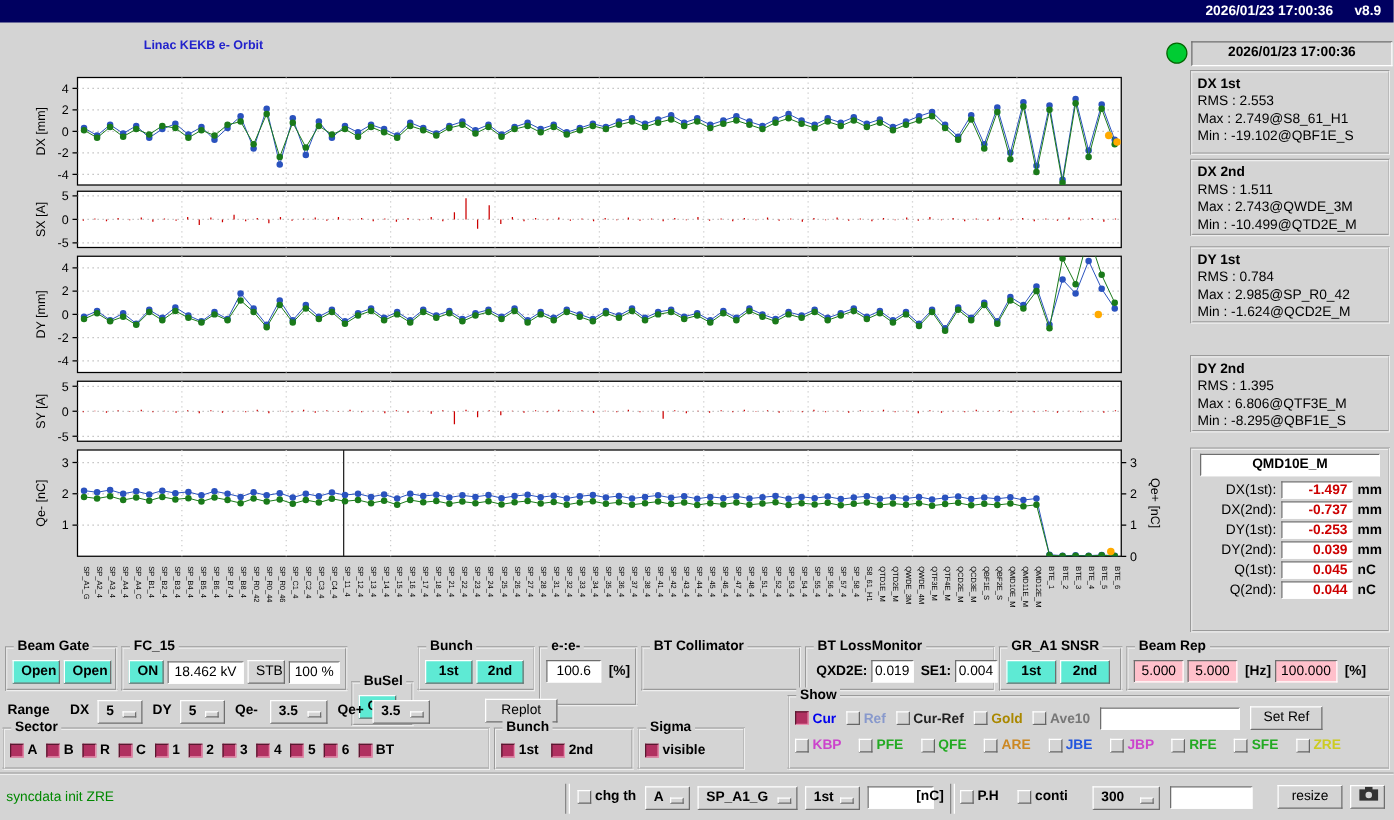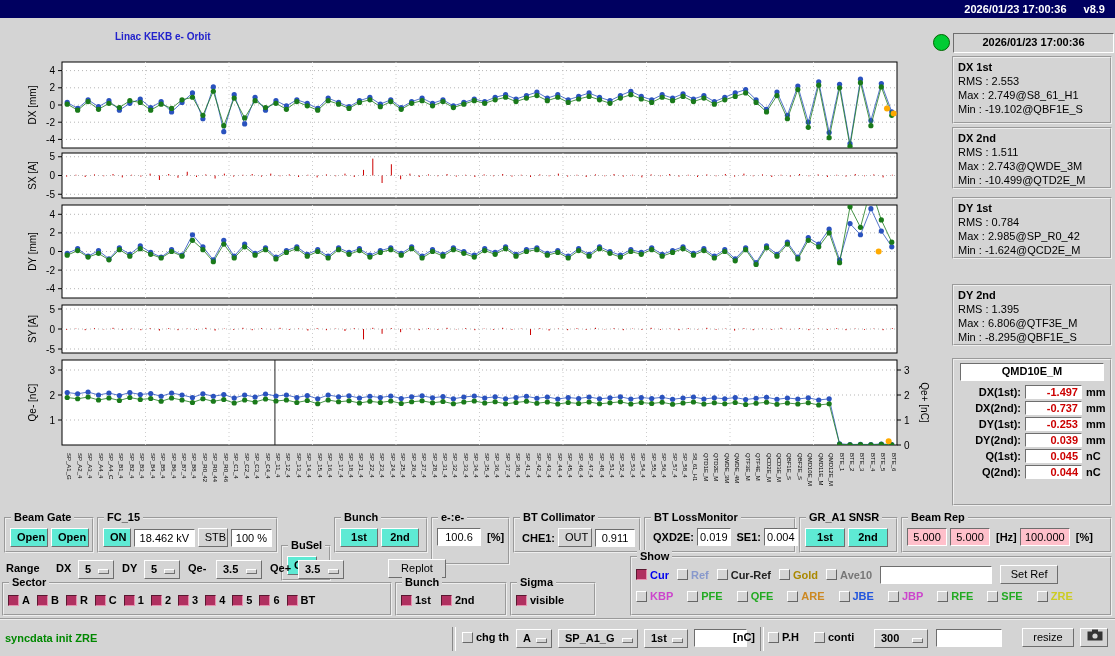--- a/index.html
+++ b/index.html
@@ -45,26 +45,26 @@
          font-weight:bold;background:#d4d4d4;}
   .statbox{position:absolute;left:952px;width:160px;border:2px groove #eee;box-sizing:border-box;
            padding:2px 4px;background:#d4d4d4;}
   .statbox div{line-height:14px;white-space:nowrap;}
   .st-title{font-weight:bold;}
   .qmd{position:absolute;left:952px;top:358px;width:160px;height:148px;border:2px groove #eee;
        box-sizing:border-box;padding:3px 4px;}
   .qtitle{background:#fff;border-top:1px solid #6e6e6e;border-left:1px solid #6e6e6e;border-bottom:1px solid #fff;
           border-right:1px solid #fff;text-align:center;font-weight:bold;width:142px;height:16px;line-height:15px;margin:0 auto 4px auto;}
   .qrow{display:flex;align-items:center;gap:4px;margin-top:2px;}
-  .qlab{flex:1;text-align:right;font-weight:bold;}
+  .qlab{flex:1;text-align:right;font-weight:normal;}
   .qval{width:52px;color:#cc0000;font-weight:bold;text-align:right;padding-right:3px;}
   .qunit{width:20px;font-weight:bold;}
   
   .statusbar{position:absolute;left:0;top:618px;width:1115px;height:38px;border-top:2px groove #eee;box-sizing:border-box;}
-  .msg{position:absolute;left:5px;top:12px;color:#008800;font-weight:bold;}
+  .msg{position:absolute;left:5px;top:12px;color:#008800;font-weight:normal;}
   .vsep{position:absolute;top:7px;width:2px;height:24px;border-left:1px solid #888;border-right:1px solid #fff;}
 </style>
 </head>
 <body>
 
 <div class="titlebar">
   <span>2026/01/23 17:00:36</span>
   <span>v8.9</span>
 </div>
 
@@ -1053,25 +1053,20 @@
 </div>
 <div class="gbox" style="left:431px;top:517px;width:79px;height:48px">
   <span class="glabel">e-:e-</span>
   <div class="grow">
     <input class="inp" style="width: 44px; text-align: center;" value="100.6">
     <span class="cbl">[%]</span>
   </div>
 </div>
 <div class="gbox" style="left:513px;top:517px;width:128px;height:36px">
   <span class="glabel">BT Collimator</span>
-  <div class="grow">
-    <span class="cbl">CHE1:</span>
-    <span class="btn" style="width:34px">OUT</span>
-    <span class="tfield" style="width:42px">0.911</span>
-  </div>
 </div>
 <div class="gbox" style="left:644px;top:517px;width:152px;height:36px">
   <span class="glabel">BT LossMonitor</span>
   <div class="grow">
     <span class="cbl">QXD2E:</span>
     <span class="tfield" style="width:36px">0.019</span>
     <span class="cbl">SE1:</span>
     <span class="tfield" style="width:36px">0.004</span>
   </div>
 </div>

